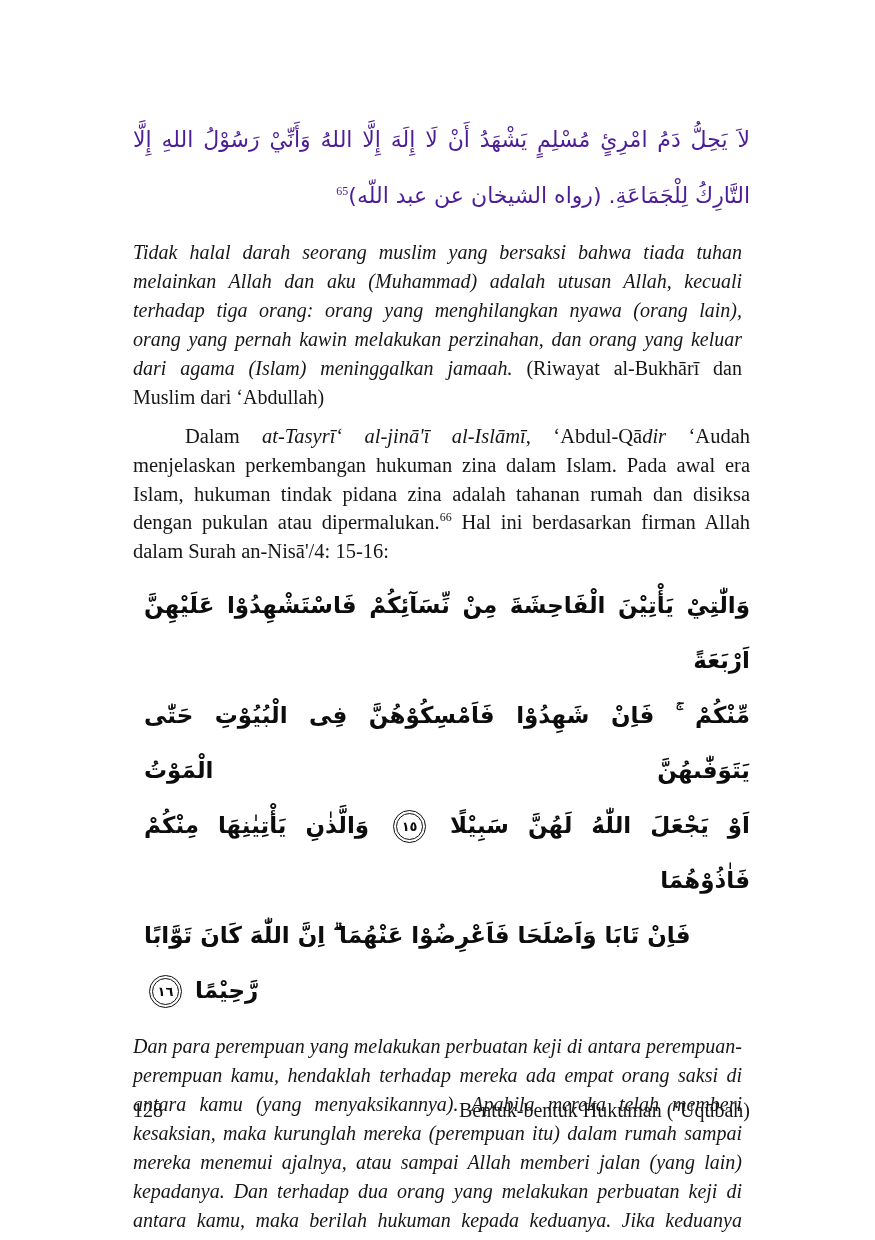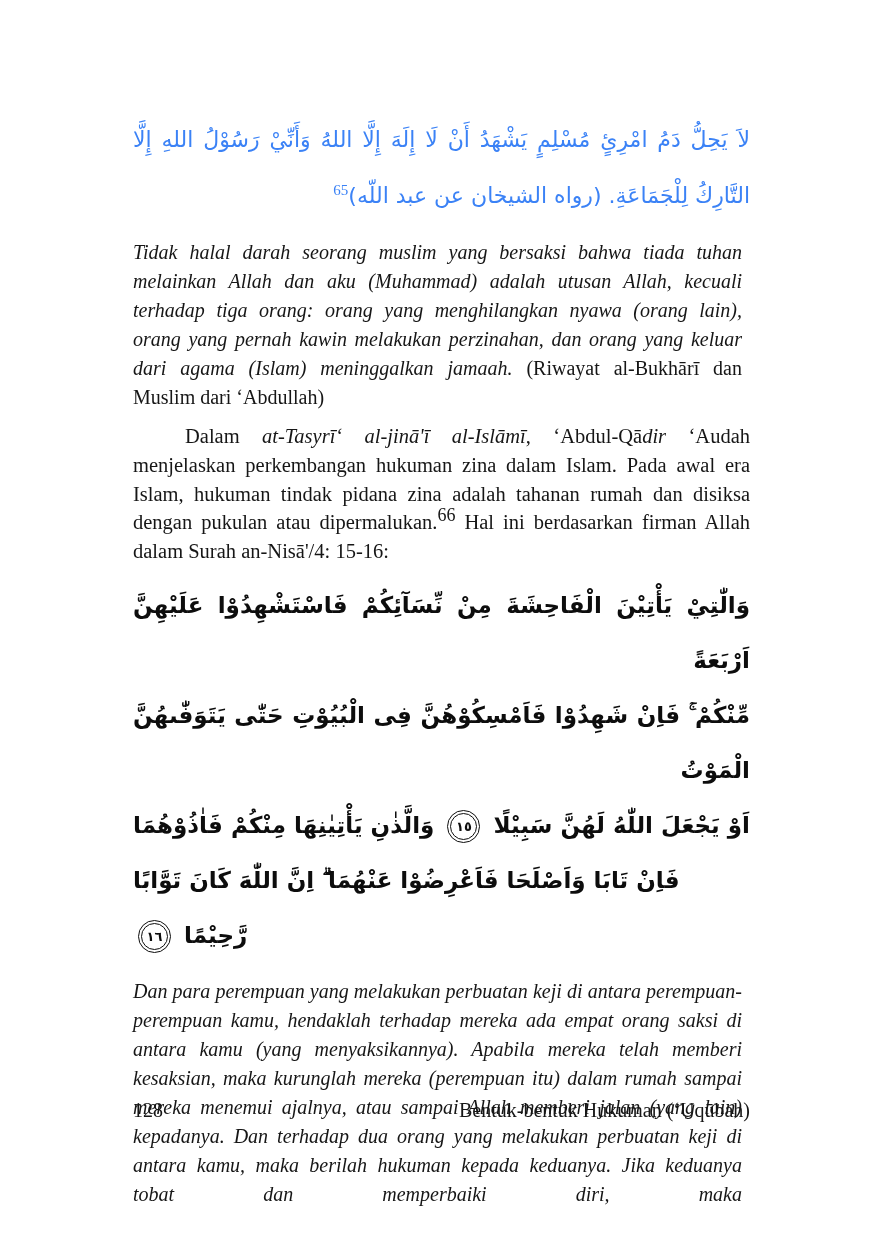--- a/index.html
+++ b/index.html
@@ -21,32 +21,32 @@
     top: 112px;
     width: 617px;
   }
 
   
   .arabic-hadith {
     direction: rtl;
     font-family: "DejaVu Sans", sans-serif;
     font-size: 22px;
     line-height: 56px;
-    color: #3b82f6;
+    color: #4c1d95;
   }
   .arabic-line-justify {
     text-align: justify;
     text-align-last: justify;
   }
   .arabic-line-start {
     text-align: right;
   }
   .arabic-hadith sup, .footnote-ref {
     font-family: "Liberation Serif", serif;
-    font-size: 15px;
+    font-size: 12px;
     line-height: 0;
     margin-top: 37px;
   }
 
   
   .translation {
     font-style: italic;
     font-size: 20px;
     line-height: 29px;
     text-align: justify;
@@ -58,33 +58,34 @@
   
   .body-para {
     font-size: 20.5px;
     line-height: 28.8px;
     text-align: justify;
     text-indent: 52px;
     margin: 10px 0 0 0;
   }
   .body-para .it { font-style: italic; }
   .body-para sup {
-    font-size: 18px;
+    font-size: 12px;
     line-height: 0;
   }
 
   
   .quran-block {
     direction: rtl;
     font-family: "DejaVu Sans", sans-serif;
     font-weight: bold;
     font-size: 23px;
     line-height: 55px;
     color: #0d0d0d;
     margin-top: 12px;
+    margin-left: 11px;
   }
   .quran-line-justify {
     text-align: justify;
     text-align-last: justify;
   }
   .quran-line-center {
     text-align: left;
   }
   .ayah-marker {
     display: inline-flex;

